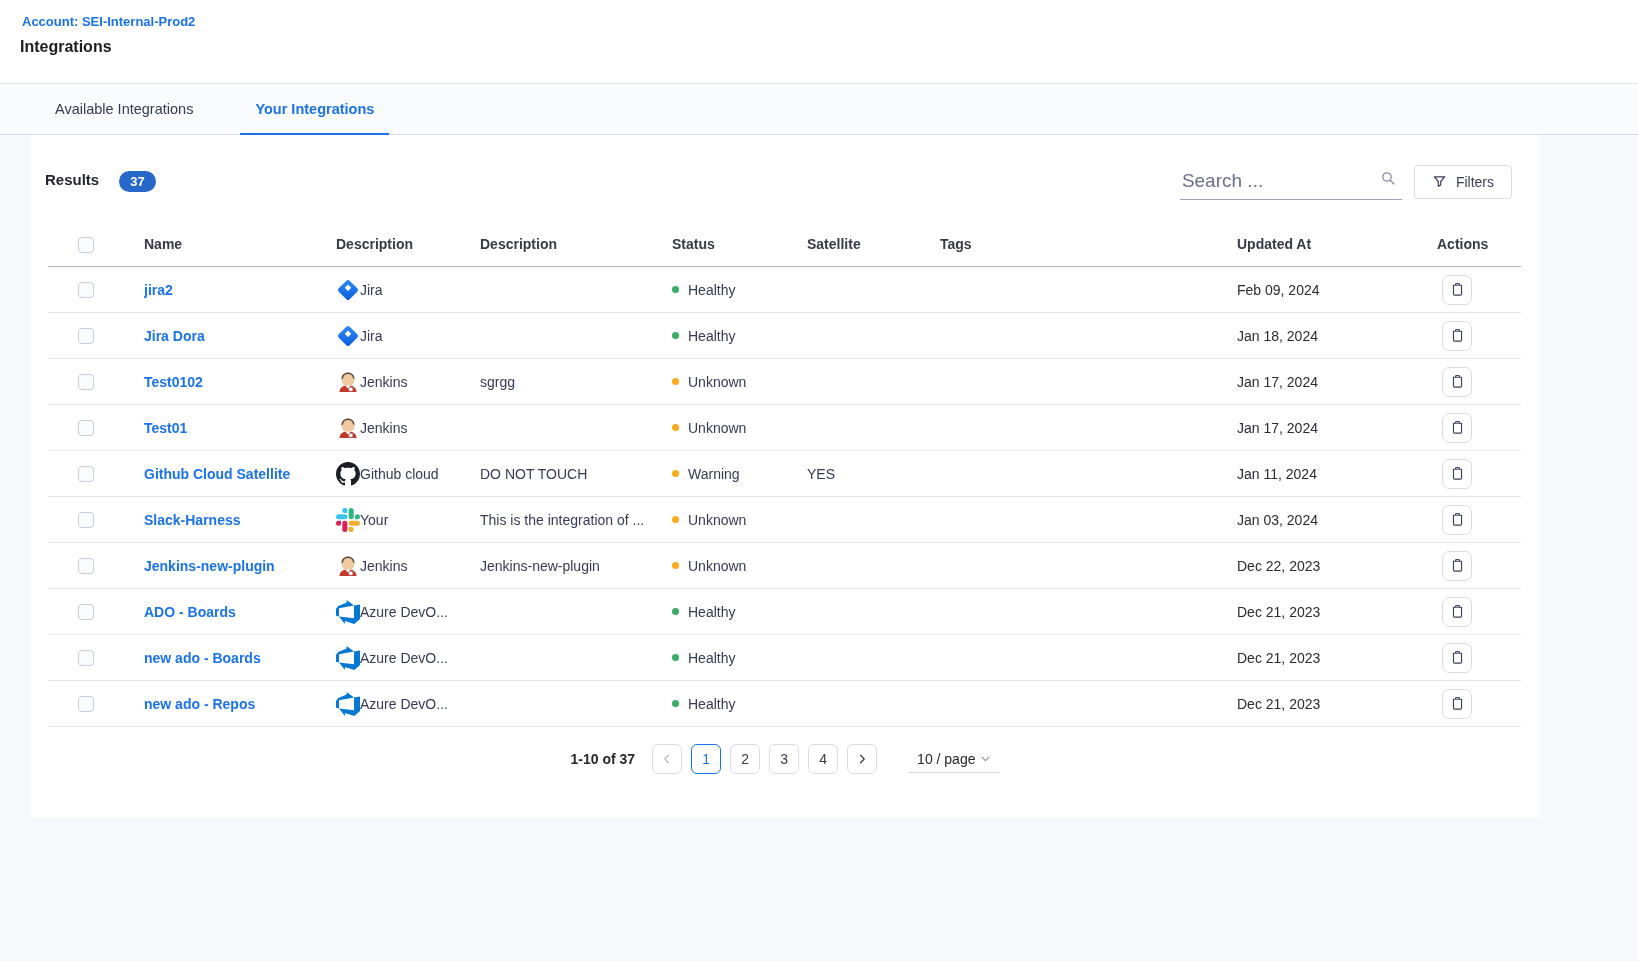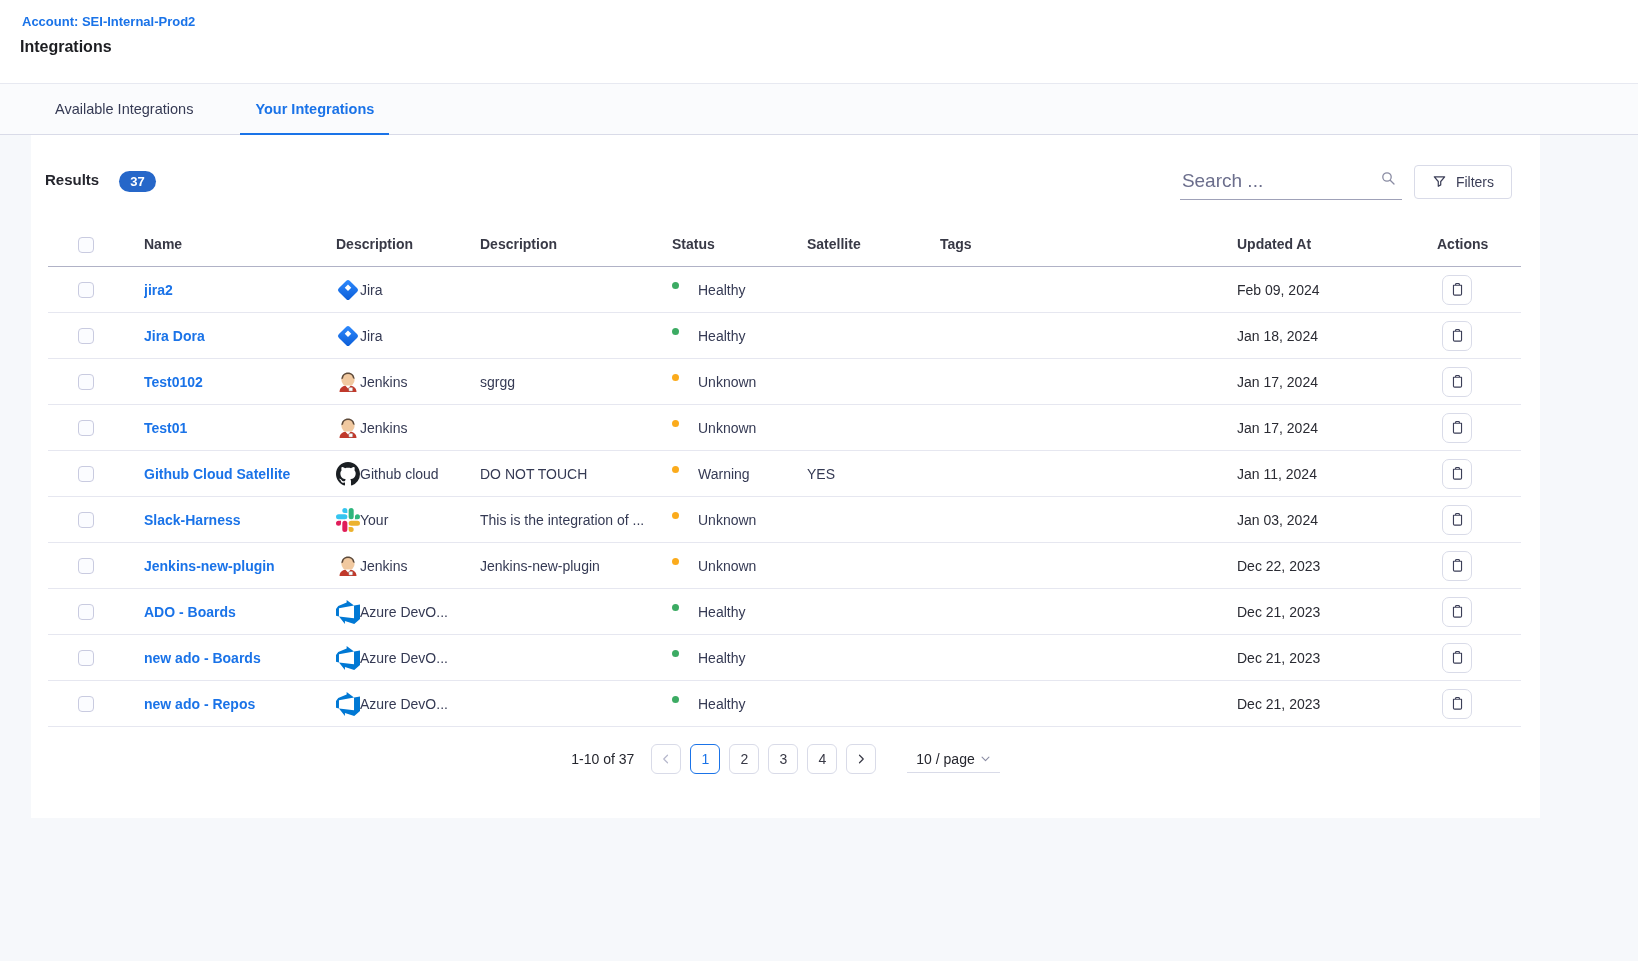--- a/index.html
+++ b/index.html
@@ -166,41 +166,41 @@
   }
   .name-link{
     color:var(--accent);
     font-weight:600;
     text-decoration:none;
     cursor:pointer;
   }
   .cell-app{display:flex;align-items:center;gap:0;}
   .app-icon{display:inline-flex;width:24px;height:24px;flex:none;}
   .app-icon svg{width:24px;height:24px;}
-  .cell-status{display:flex;align-items:flex-start;gap:19px;}
+  .cell-status{display:flex;align-items:center;gap:9px;}
   .dot{width:7px;height:7px;border-radius:50%;flex:none;}
   .cell-date{color:#2a2b33;}
   .trash-btn{
     width:30px;height:30px;
     display:flex;align-items:center;justify-content:center;
     background:#fff;
     border:1px solid var(--border-mid);
     border-radius:7px;
     cursor:pointer;
     margin-left:5px;
   }
   
   .pagination{
     display:flex;
     align-items:center;
     justify-content:center;
     gap:9px;
     padding:17px 0 10px 0;
   }
-  .page-range{color:#25262e;margin-right:8px;}
+  .page-range{color:#25262e;margin-right:8px;font-weight:bold;}
   .page-btn{
     min-width:30px;height:30px;
     display:flex;align-items:center;justify-content:center;
     background:#fff;
     border:1px solid var(--border-mid);
     border-radius:6px;
     font-size:14px;
     font-family:inherit;
     color:#383946;
     cursor:pointer;

